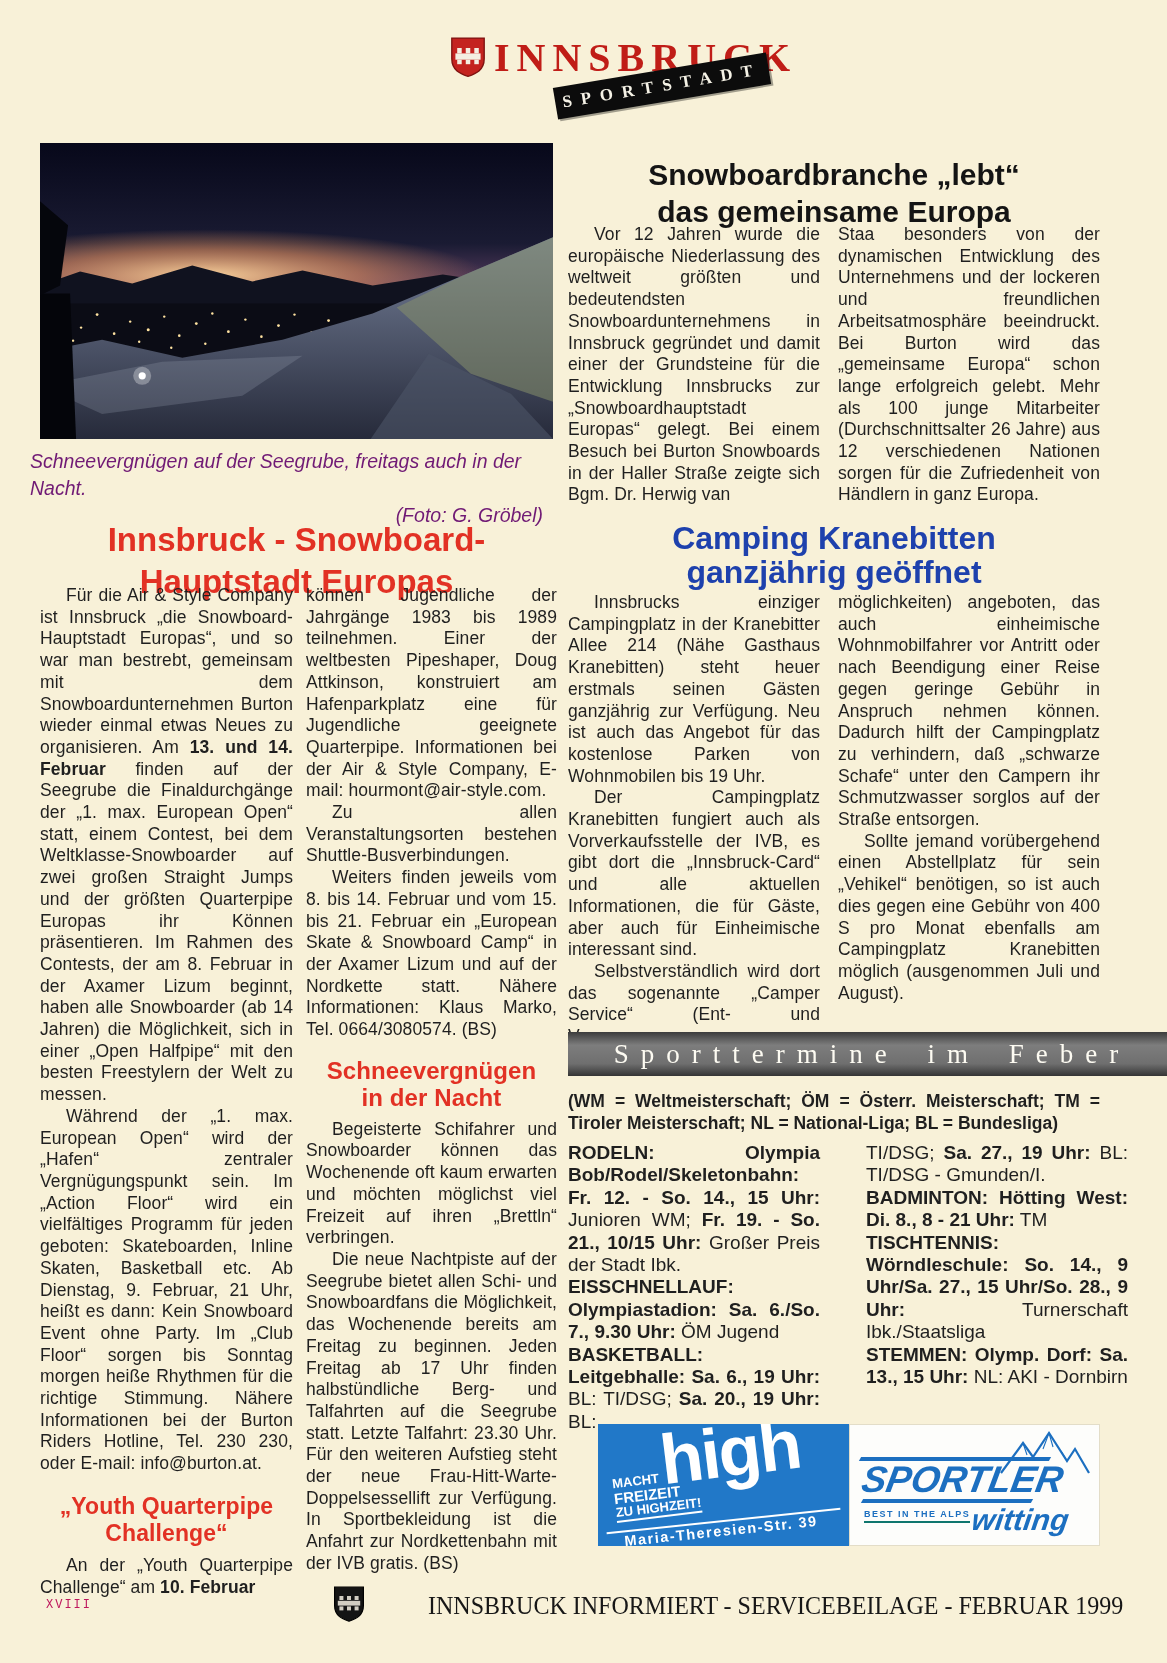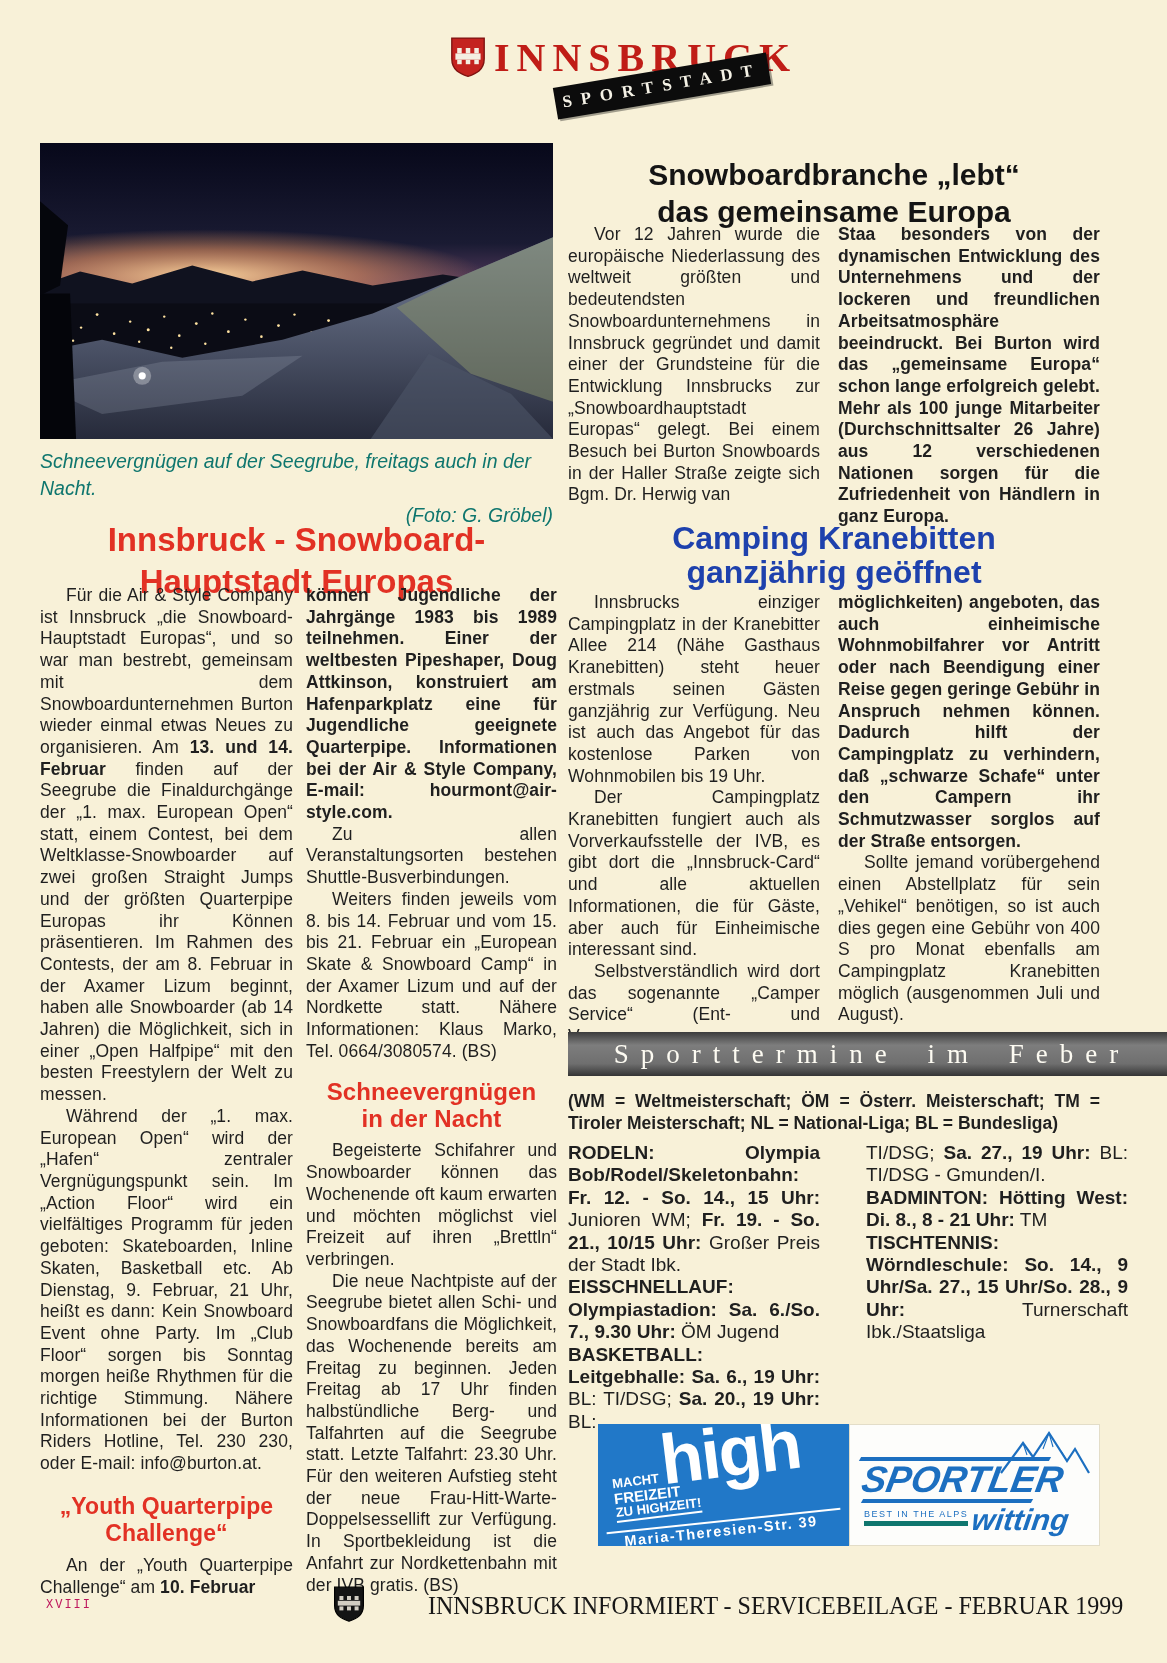--- a/index.html
+++ b/index.html
@@ -23,33 +23,33 @@
     box-shadow:2px 2px 0 rgba(0,0,0,.35);
   }
   .sportstadt span {
     color:#f5f2e6; font-family:"Liberation Serif", serif; font-size:17px;
     letter-spacing:9px; font-weight:bold; white-space:nowrap;
   }
 
   
   .photo { position:absolute; left:40px; top:143px; width:513px; height:296px; margin:0; background:#0a0a14; }
   .photo svg { display:block; width:100%; height:100%; }
-  .caption { position:absolute; left:40px; top:448px; width:513px; font-style:italic; font-size:19.5px; line-height:27px; color:#0f766e; }
+  .caption { position:absolute; left:30px; top:448px; width:513px; font-style:italic; font-size:19.5px; line-height:27px; color:#701a75; }
   .caption .credit { text-align:right; }
 
   
   .headline { position:absolute; text-align:center; font-weight:bold; white-space:pre-line; }
   .h-black { left:568px; top:136px; width:532px; font-size:30px; line-height:37px; color:#141414; }
   .h-red   { left:36px;  top:497px; width:521px; font-size:33px; line-height:42px; color:#e23124; }
   .h-blue  { left:568px; top:500px; width:532px; font-size:32px; line-height:34px; color:#1e41ad; }
 
   
   .col { position:absolute; text-align:justify; font-size:17.5px; line-height:21.7px; letter-spacing:0.1px; color:#1f1f1f; }
   .col p { margin:0; text-indent:26px; }
-  .col p.cont { text-indent:0;font-weight:bold; }
+  .col p.cont { text-indent:0; }
   .a1c1 { left:568px; top:224px; width:252px; }
   .a1c2 { left:838px; top:224px; width:262px; }
   .a2c1 { left:40px;  top:585px; width:253px; }
   .a2c2 { left:306px; top:585px; width:251px; }
   .a3c1 { left:568px; top:592px; width:252px; }
   .a3c2 { left:838px; top:592px; width:262px; }
 
   .sub-red {
     color:#e23124; font-weight:bold; text-align:center; text-indent:0 !important;
     white-space:pre-line;
@@ -93,21 +93,21 @@
     position:absolute; left:26px; top:99px; transform:rotate(-6deg);
     color:#fff; font-weight:bold; font-size:14.5px; letter-spacing:1.5px; white-space:nowrap;
   }
   .ad-sportler { position:relative; width:251px; height:122px; background:#fdfdfb; overflow:hidden; border:1px solid #e3ddc8; box-sizing:border-box; }
   .sportler-stripe { position:absolute; left:10px; top:32px; width:190px; height:4px; background:#1c6fc0; transform:skewX(-30deg); }
   .sportler-text {
     position:absolute; left:12px; top:34px; color:#1c6fc0; font-weight:bold; font-style:italic;
     font-size:37px; letter-spacing:0; transform:skewX(-10deg); white-space:nowrap;
   }
   .sportler-under { position:absolute; left:12px; top:74px; width:170px; height:4px; background:#1c6fc0; transform:skewX(-30deg); }
-  .sportler-best { position:absolute; left:14px; top:84px; color:#1c6fc0; font-weight:normal; font-size:9px; letter-spacing:1.5px; border-bottom:5px solid #0f766e; padding-bottom:2px; white-space:nowrap; }
+  .sportler-best { position:absolute; left:14px; top:84px; color:#1c6fc0; font-weight:bold; font-size:9px; letter-spacing:1.5px; border-bottom:2px solid #0f766e; padding-bottom:2px; white-space:nowrap; }
   .witting { position:absolute; left:122px; top:78px; color:#1c6fc0; font-weight:bold; font-style:italic; font-size:30px; transform:skewX(-8deg); white-space:nowrap; }
   .sportler-mountain { position:absolute; right:6px; top:4px; width:96px; height:50px; }
 
   
   .footer-pagenum { position:absolute; left:46px; top:1598px; font-family:Liberation Mono, monospace; font-size:12px; letter-spacing:2px; color:#be185d; }
   .footer-coa { position:absolute; left:333px; top:1580px; width:32px; height:48px; }
   .footer-title {
     position:absolute; left:428px; top:1592px; width:680px;
     font-family:"Liberation Serif", serif; font-size:24.5px; color:#171717; white-space:nowrap;
     transform:scaleX(0.98); transform-origin:left;
@@ -253,20 +253,21 @@
   <div class="sports-legend">(WM = Weltmeisterschaft; ÖM = Österr. Meisterschaft; TM = Tiroler Meisterschaft; NL = National-Liga; BL = Bundesliga)</div>
   <div class="sports-col sp1">
     <p><span class="b">RODELN: Olympia Bob/Rodel/Skeletonbahn: Fr. 12. - So. 14., 15 Uhr:</span><span> Junioren WM; </span><span class="b">Fr. 19. - So. 21., 10/15 Uhr:</span><span> Großer Preis der Stadt Ibk.</span></p>
     <p><span class="b">EISSCHNELLAUF: Olympiastadion: Sa. 6./So. 7., 9.30 Uhr:</span><span> ÖM Jugend</span></p>
     <p><span class="b">BASKETBALL: Leitgebhalle: Sa. 6., 19 Uhr:</span><span> BL: TI/DSG; </span><span class="b">Sa. 20., 19 Uhr:</span><span> BL:</span></p>
   </div>
   <div class="sports-col sp2">
     <p><span>TI/DSG; </span><span class="b">Sa. 27., 19 Uhr:</span><span> BL: TI/DSG - Gmunden/I.</span></p>
     <p><span class="b">BADMINTON: Hötting West: Di. 8., 8 - 21 Uhr:</span><span> TM</span></p>
     <p><span class="b">TISCHTENNIS: Wörndleschule: So. 14., 9 Uhr/Sa. 27., 15 Uhr/So. 28., 9 Uhr:</span><span> Turnerschaft Ibk./Staatsliga</span></p>
+    <p><span class="b">STEMMEN: Olymp. Dorf: Sa. 13., 15 Uhr:</span><span> NL: AKI - Dornbirn</span></p>
   </div>
 
   <div class="ads">
     <div class="ad-high">
       <div class="high-logo">high</div>
       <div class="macht">
         <div class="m1">MACHT</div>
         <div class="m2">FREIZEIT</div>
         <div class="m3">ZU HIGHZEIT!</div>
       </div>

